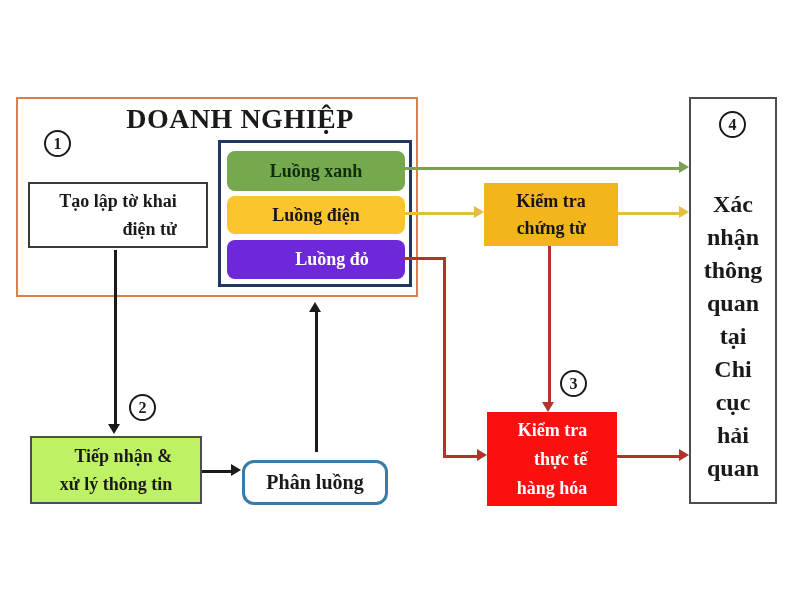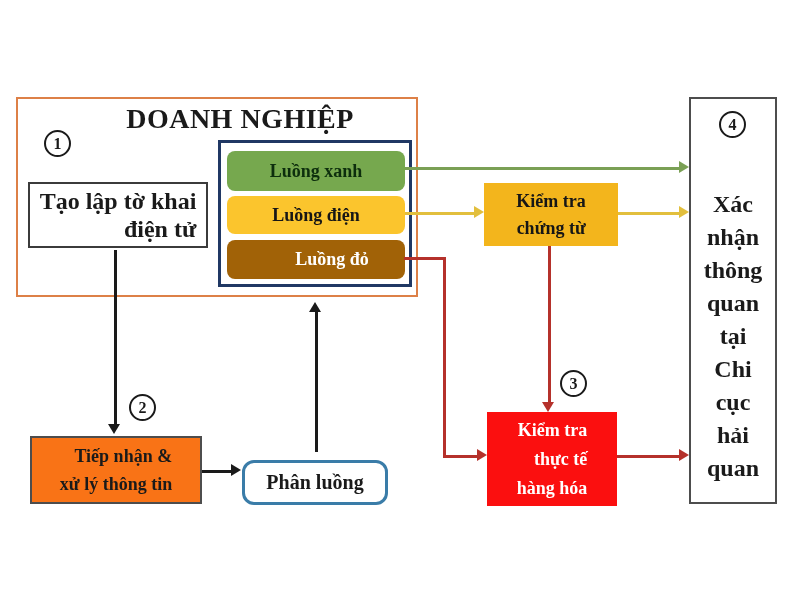--- a/index.html
+++ b/index.html
@@ -13,28 +13,28 @@
   .pre{white-space:pre-line;}
 
   
   .enterprise{left:16px;top:97px;width:402px;height:200px;border:2px solid #dd8047;background:#fff;}
   .ent-title{left:16px;top:103px;width:448px;text-align:center;font-size:28px;letter-spacing:.5px;}
   .navybox{left:218px;top:140px;width:194px;height:147px;border:3px solid #203864;background:#fff;}
   .tallbox{left:689px;top:97px;width:88px;height:407px;border:2px solid #4d4d4d;background:#fff;}
   .talltext{left:687px;top:188px;width:92px;text-align:center;font-size:24px;line-height:33px;}
 
   
-  .create{left:28px;top:182px;width:180px;height:66px;border:2px solid #3b3b3b;background:#fff;font-size:24px;line-height:28px;}
+  .create{left:28px;top:182px;width:180px;height:66px;border:2px solid #3b3b3b;background:#fff;font-size:18px;line-height:28px;}
   .lane{left:227px;width:178px;border-radius:8px;font-size:18px;}
   .lane-green{top:151px;height:40px;background:#76a84e;color:#0d2e0d;}
   .lane-yellow{top:196px;height:38px;background:#fbc52d;color:#161616;}
-  .lane-red{top:240px;height:39px;background:#a16207;color:#ffffff;padding-left:32px;}
+  .lane-red{top:240px;height:39px;background:#6d28d9;color:#ffffff;padding-left:32px;}
   .doccheck{left:484px;top:183px;width:134px;height:63px;background:#f3b51c;color:#161616;font-size:18px;line-height:27px;}
   .physcheck{left:487px;top:412px;width:130px;height:94px;background:#fb0f0f;color:#ffffff;font-size:18px;line-height:29px;}
-  .receive{left:30px;top:436px;width:172px;height:68px;border:2px solid #4d4d4d;background:#f97316;font-size:18px;line-height:28px;}
+  .receive{left:30px;top:436px;width:172px;height:68px;border:2px solid #4d4d4d;background:#bef264;font-size:18px;line-height:28px;}
   .routing{left:242px;top:452px;width:146px;height:45px;border:3px solid #3a7ca8;border-radius:12px;background:#fff;font-size:20px;margin-top:8px;}
 
   
   .badge{width:27px;height:27px;border:2px solid #1a1a1a;border-radius:50%;
     font-size:16px;display:flex;align-items:center;justify-content:center;background:#fff;}
   .b1{left:44px;top:130px;} .b2{left:129px;top:394px;}
   .b3{left:560px;top:370px;} .b4{left:719px;top:111px;}
 
   
   .hl{height:3px;} .vl{width:3px;}

